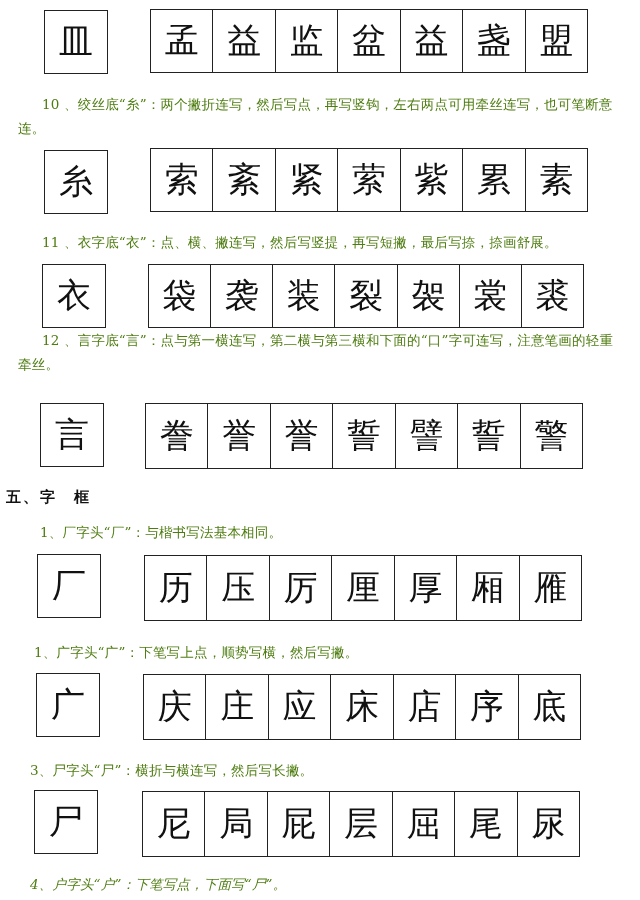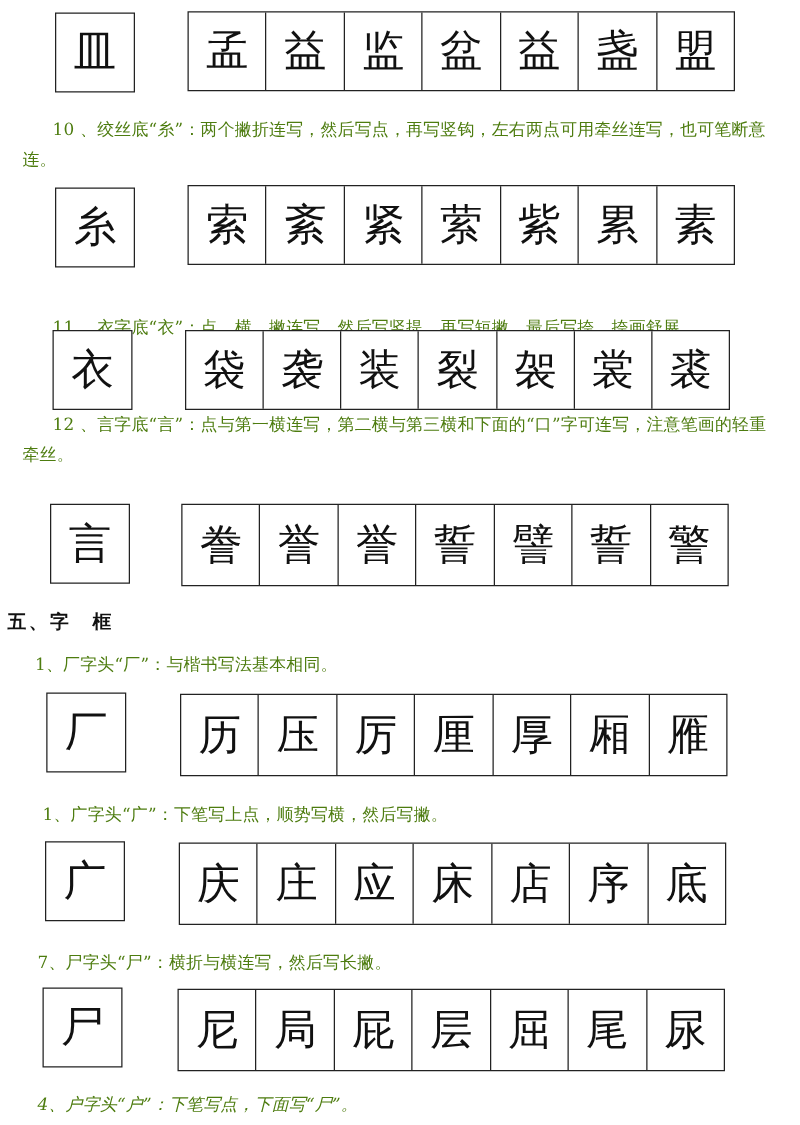--- a/index.html
+++ b/index.html
@@ -52,21 +52,21 @@
 <div class="examples" style="left:150px;top:148px;width:436px;height:62px;">
   <div class="cell">索</div>
   <div class="cell">紊</div>
   <div class="cell">紧</div>
   <div class="cell">萦</div>
   <div class="cell">紫</div>
   <div class="cell">累</div>
   <div class="cell">素</div>
 </div>
 
-<div class="desc" style="top:230px;margin-top:20px;">
+<div class="desc" style="top:230px;">
   <span class="indent"></span><span>11 、衣字底“衣”：点、横、撇连写，然后写竖提，再写短撇，最后写捺，捺画舒展。</span>
 </div>
 <div class="radical-box" style="left:42px;top:264px;width:62px;height:62px;">衣</div>
 <div class="examples" style="left:148px;top:264px;width:434px;height:62px;">
   <div class="cell">袋</div>
   <div class="cell">袭</div>
   <div class="cell">装</div>
   <div class="cell">裂</div>
   <div class="cell">袈</div>
   <div class="cell">裳</div>
@@ -82,21 +82,21 @@
   <div class="cell">誉</div>
   <div class="cell">誉</div>
   <div class="cell">誓</div>
   <div class="cell">譬</div>
   <div class="cell">誓</div>
   <div class="cell">警</div>
 </div>
 
 <div class="heading" style="top:488px;">五、字　框</div>
 
-<div class="desc" style="top:520px;left:28px;">1、厂字头“厂”：与楷书写法基本相同。</div>
+<div class="desc" style="top:520px;left:40px;">1、厂字头“厂”：与楷书写法基本相同。</div>
 <div class="radical-box" style="left:37px;top:554px;width:62px;height:62px;">厂</div>
 <div class="examples" style="left:144px;top:555px;width:436px;height:64px;">
   <div class="cell">历</div>
   <div class="cell">压</div>
   <div class="cell">厉</div>
   <div class="cell">厘</div>
   <div class="cell">厚</div>
   <div class="cell">厢</div>
   <div class="cell">雁</div>
 </div>
@@ -106,21 +106,21 @@
 <div class="examples" style="left:143px;top:674px;width:436px;height:64px;">
   <div class="cell">庆</div>
   <div class="cell">庄</div>
   <div class="cell">应</div>
   <div class="cell">床</div>
   <div class="cell">店</div>
   <div class="cell">序</div>
   <div class="cell">底</div>
 </div>
 
-<div class="desc" style="top:758px;left:30px;">7、尸字头“尸”：横折与横连写，然后写长撇。</div>
+<div class="desc" style="top:758px;left:30px;">3、尸字头“尸”：横折与横连写，然后写长撇。</div>
 <div class="radical-box" style="left:34px;top:790px;width:62px;height:62px;">尸</div>
 <div class="examples" style="left:142px;top:791px;width:436px;height:64px;">
   <div class="cell">尼</div>
   <div class="cell">局</div>
   <div class="cell">屁</div>
   <div class="cell">层</div>
   <div class="cell">屈</div>
   <div class="cell">尾</div>
   <div class="cell">尿</div>
 </div>

